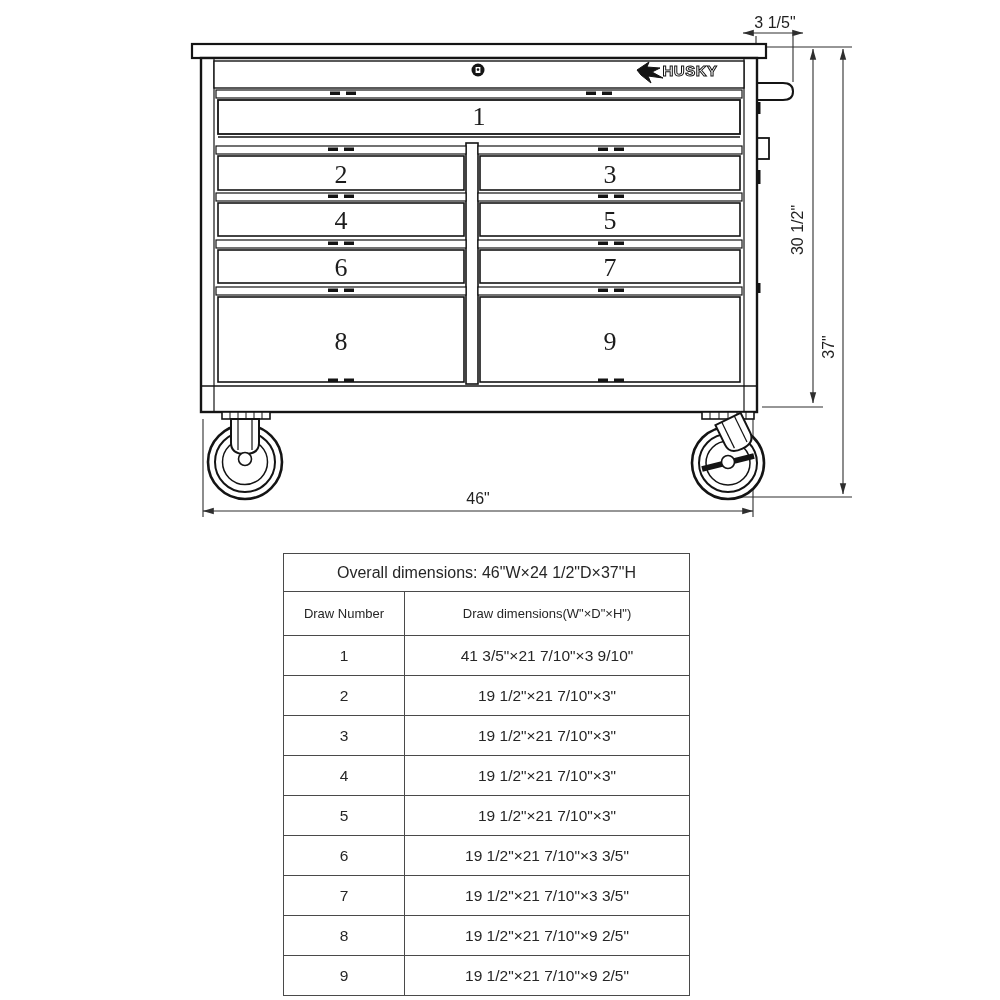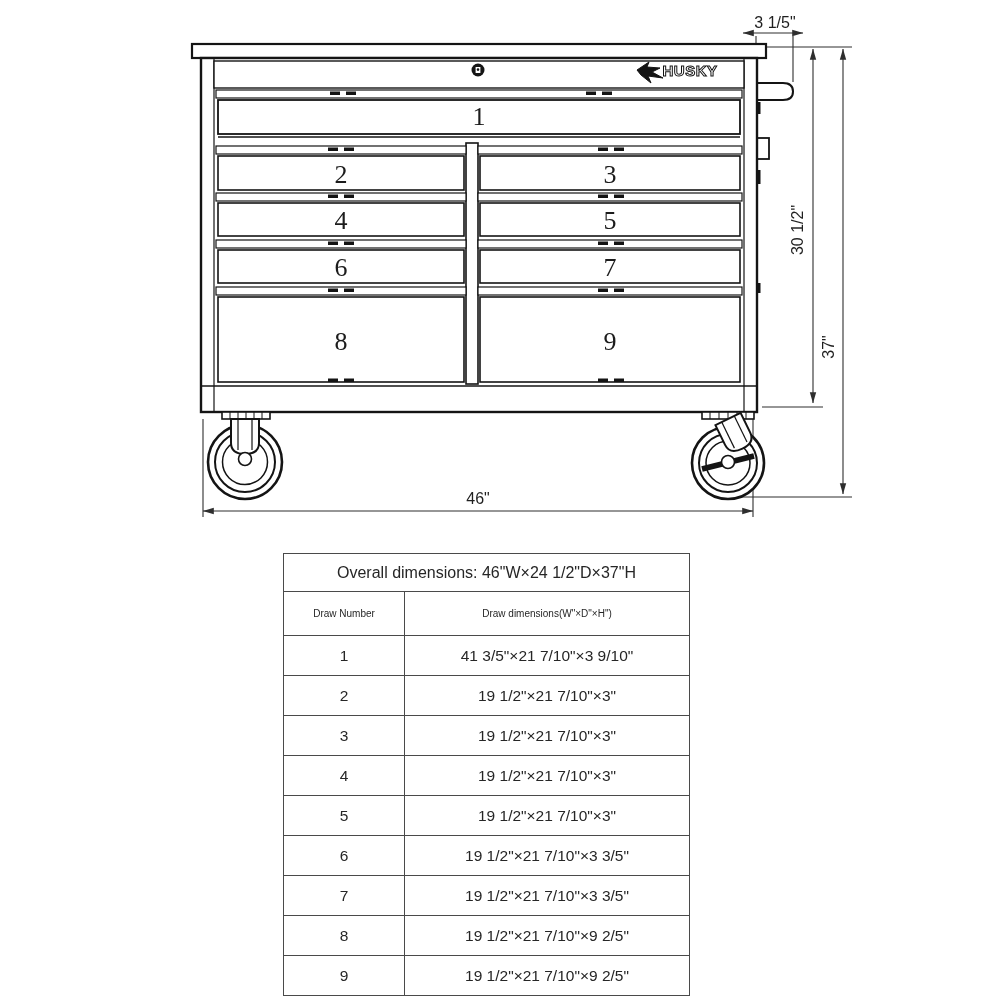--- a/index.html
+++ b/index.html
@@ -13,21 +13,21 @@
   .brand{font-family:"Liberation Sans",sans-serif;font-size:15px;font-weight:bold;
          letter-spacing:.5px;fill:#fff;stroke:#111;stroke-width:1px;text-anchor:middle;}
 
   
   .spec-table{position:absolute;left:283px;top:553px;width:407px;}
   .spec-table table{width:100%;border-collapse:collapse;table-layout:fixed;
     font-family:"Liberation Sans",sans-serif;color:#262626;}
   .spec-table td{border:1.6px solid #4a4a4a;text-align:center;vertical-align:middle;
     padding:0;white-space:nowrap;overflow:hidden;}
   .spec-table .title-row td{height:37px;font-size:16px;}
-  .spec-table .head-row td{height:43px;font-size:10px;}
+  .spec-table .head-row td{height:43px;font-size:13px;}
   .spec-table .data-row td{height:39px;font-size:15.5px;}
   .spec-table col.c1{width:121px;}
 </style>
 </head>
 <body>
 
 <div class="page">
 
   <svg class="drawing" width="1000" height="545" viewBox="0 0 1000 545">
     <defs>

